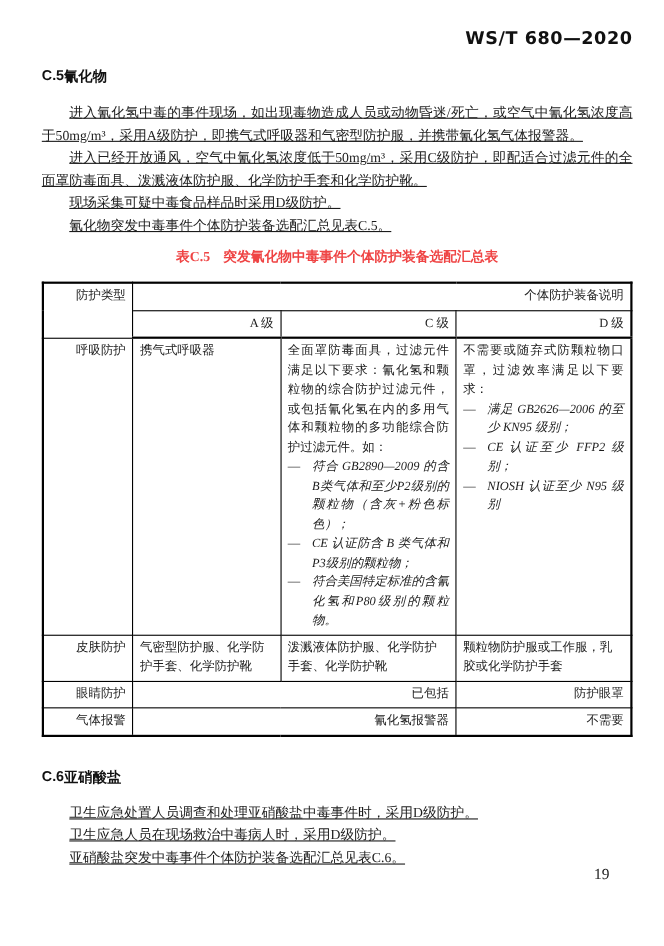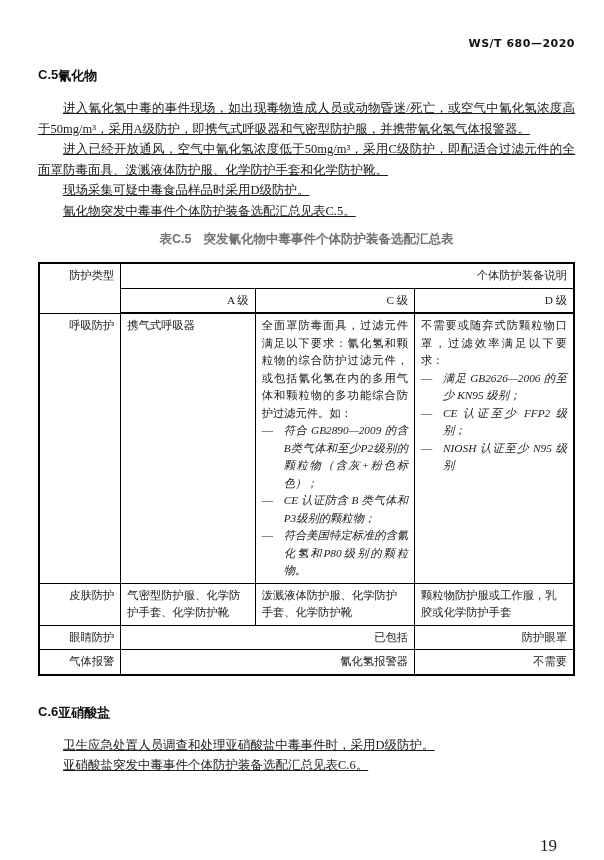--- a/index.html
+++ b/index.html
@@ -10,24 +10,23 @@
     padding:25px 29px 0 38px;
     background:#ffffff;
     color:#1b1b1b;
     font-family:"Liberation Serif","DejaVu Serif",serif;
     overflow:hidden;
   }
   .doc-header{
     text-align:right;
     font-family:"DejaVu Sans","Liberation Sans",sans-serif;
     font-weight:700;
-    font-size:11px;
+    font-size:16px;
     letter-spacing:0.5px;
     color:#111;
-    margin-top:12px;
   }
   .sec-heading{
     margin:17px 0 0 0;
     font-family:"Liberation Sans","DejaVu Sans",sans-serif;
     font-weight:700;
     font-size:13px;
     color:#111;
     display:flex;
     gap:0;
   }
@@ -35,24 +34,24 @@
   .body-p{
     margin:0;
     font-size:12.5px;
     line-height:20.5px;
     text-indent:2em;
     text-align:justify;
   }
   .table-caption{
     margin-top:10px;
     text-align:center;
-    font-family:Liberation Sans, sans-serif;
+    font-family:Liberation Serif, serif;
     font-weight:700;
     font-size:12.5px;
-    color:#737373;
+    color:#ef4444;
   }
   .cap-no{margin-right:12px;}
   table.std-table{
     margin-top:14px;
     width:100%;
     border-collapse:collapse;
     border:2px solid #000;
     font-size:11.3px;
     line-height:17.5px;
     color:#1b1b1b;
@@ -66,22 +65,22 @@
   }
   tr.hdr2 td{border-bottom:2px solid #000;}
   td.c{text-align:right;vertical-align:middle;}
   td.hd{padding:3px 2px;}
   .li{display:flex;margin:0;}
   .dash{flex:0 0 22px;text-align:left;}
   .li-text{flex:1;text-align:justify;font-style:italic;}
   .cell-intro{text-align:justify;margin:0 0 0 0;}
   .pagenum{
     position:absolute;
-    left:540px;top:836px;
-    font-size:17px;
+    left:540px;top:788px;
+    font-size:14px;
     color:#1b1b1b;
   }
   .sec2{margin-top:28px;}
 </style>
 </head>
 <body>
 
 <div class="page">
 
   <div class="doc-header">
@@ -178,18 +177,19 @@
     </tbody>
   </table>
 
   <div class="sec-heading sec2">
     <span>C.6</span>
     <span>亚硝酸盐</span>
   </div>
 
   <div class="paras">
     <p class="body-p">卫生应急处置人员调查和处理亚硝酸盐中毒事件时，采用D级防护。</p>
+    <p class="body-p">卫生应急人员在现场救治中毒病人时，采用D级防护。</p>
     <p class="body-p">亚硝酸盐突发中毒事件个体防护装备选配汇总见表C.6。</p>
   </div>
 
   <div class="pagenum">19</div>
 
 </div>
 
 </body></html>

